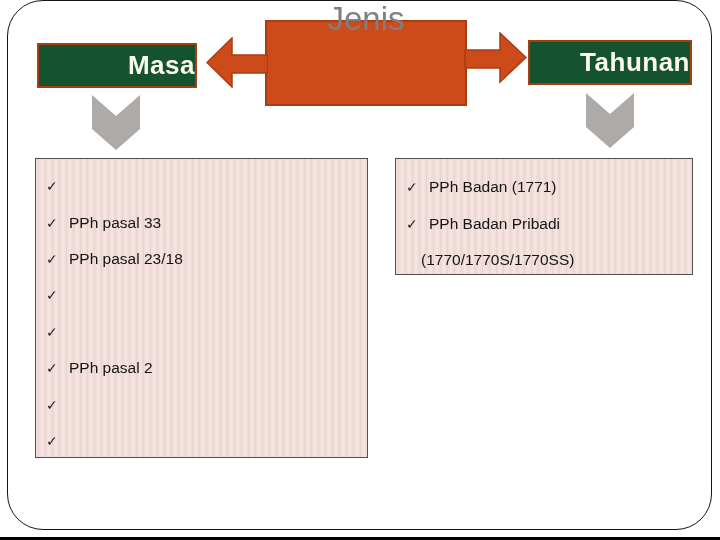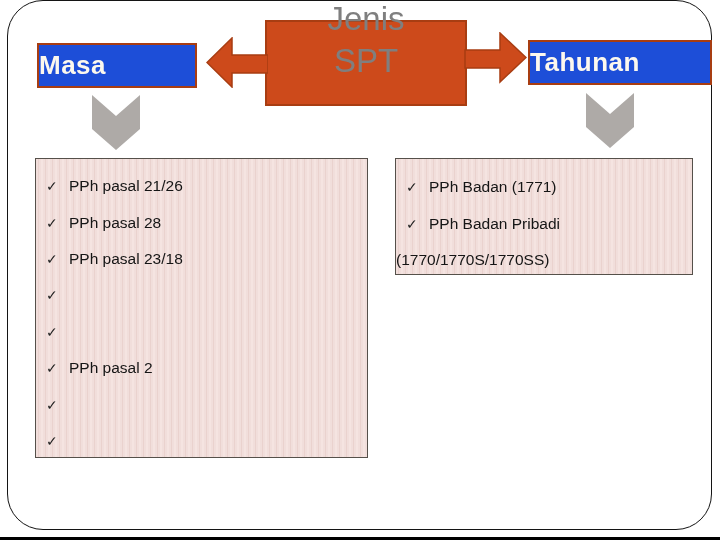--- a/index.html
+++ b/index.html
@@ -18,26 +18,26 @@
   .center-box{
     position:absolute;left:265px;top:20px;width:202px;height:86px;
     background:#cd4a1b;border:2px solid #a83d12;box-sizing:border-box;
   }
   .center-title{
     position:absolute;left:265px;top:-2px;width:202px;
     font-size:33px;line-height:42px;color:#7f7f7f;text-align:center;
     font-weight:400;z-index:5;
   }
   .branch-box{
-    position:absolute;display:flex;align-items:center;justify-content:flex-start;
-    background:#1d4ed8;border:2px solid #a83d12;box-sizing:border-box;
+    position:absolute;display:flex;align-items:center;justify-content:flex-end;
+    background:#14532d;border:2px solid #a83d12;box-sizing:border-box;
     color:#fcf8ee;font-weight:bold;font-size:26px;letter-spacing:0.5px;
   }
   .masa-box{left:37px;top:43px;width:160px;height:45px;}
-  .tahunan-box{left:528px;top:40px;width:184px;height:45px;}
+  .tahunan-box{left:528px;top:40px;width:164px;height:45px;}
   .arrow-svg{position:absolute;}
   .left-arrow{left:206px;top:37px;}
   .right-arrow{left:464px;top:32px;}
   .chevron-svg{position:absolute;}
   .masa-chevron{left:92px;top:95px;}
   .tahunan-chevron{left:586px;top:93px;}
   .list-box{
     position:absolute;box-sizing:border-box;
     border:1.5px solid #55504a;
     background:repeating-linear-gradient(90deg,
@@ -49,32 +49,31 @@
   .masa-list{left:35px;top:158px;width:333px;height:300px;padding-top:9px;}
   .tahunan-list{left:395px;top:158px;width:298px;height:117px;padding-top:10px;}
   .list-row{
     height:36.4px;display:flex;align-items:center;
     font-size:15.5px;color:#151515;white-space:nowrap;
   }
   .check{
     width:23px;padding-left:10px;box-sizing:content-box;
     font-size:14px;color:#222;flex:0 0 auto;
   }
-  .cont-row .cont-text{}
+  .cont-row .cont-text{margin-left:25px;}
 </style>
 </head>
 <body>
 
 <div class="slide">
 
   <div class="slide-border"></div>
 
   <div class="center-title">
     <div>Jenis</div>
-    <div>SPT</div>
   </div>
 
   <div class="center-box"></div>
 
   <svg class="arrow-svg left-arrow" width="62" height="51" viewBox="0 0 62 51">
     <polygon points="62,18 26,18 26,1 1,25.5 26,50 26,36 62,36" fill="#cd4a1b" stroke="#a83d12" stroke-width="1.5"></polygon>
   </svg>
   <svg class="arrow-svg right-arrow" width="63" height="52" viewBox="0 0 63 52">
     <polygon points="1,18 36,18 36,1 62,25.5 36,50 36,36 1,36" fill="#cd4a1b" stroke="#a83d12" stroke-width="1.5"></polygon>
   </svg>
@@ -89,25 +88,24 @@
   <svg class="chevron-svg masa-chevron" width="48" height="55" viewBox="0 0 48 55">
     <polygon points="0,0 24,21 48,0 48,34 24,55 0,34" fill="#aeaaa7"></polygon>
   </svg>
   <svg class="chevron-svg tahunan-chevron" width="48" height="55" viewBox="0 0 48 55">
     <polygon points="0,0 24,21 48,0 48,34 24,55 0,34" fill="#aeaaa7"></polygon>
   </svg>
 
   <div class="list-box masa-list">
     <div class="list-row">
       <span class="check">✓</span>
-      <span>PPh pasal 21/26</span>
     </div>
     <div class="list-row">
       <span class="check">✓</span>
-      <span>PPh pasal 28</span>
+      <span>PPh pasal 33</span>
     </div>
     <div class="list-row">
       <span class="check">✓</span>
       <span>PPh pasal 23/18</span>
     </div>
     <div class="list-row">
       <span class="check">✓</span>
     </div>
     <div class="list-row">
       <span class="check">✓</span>

